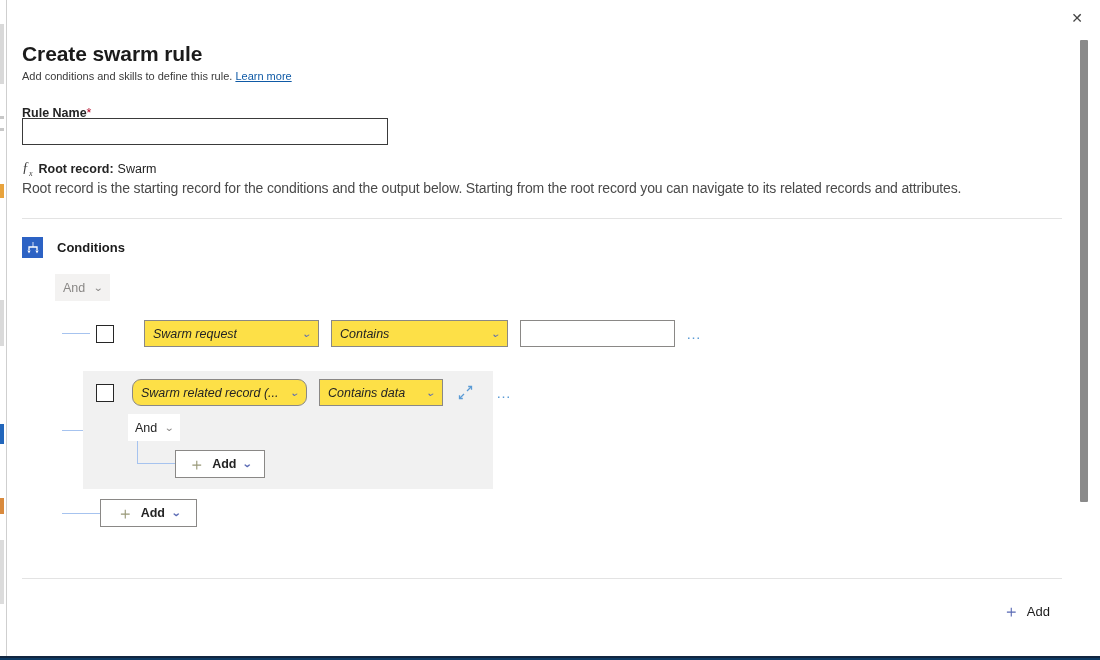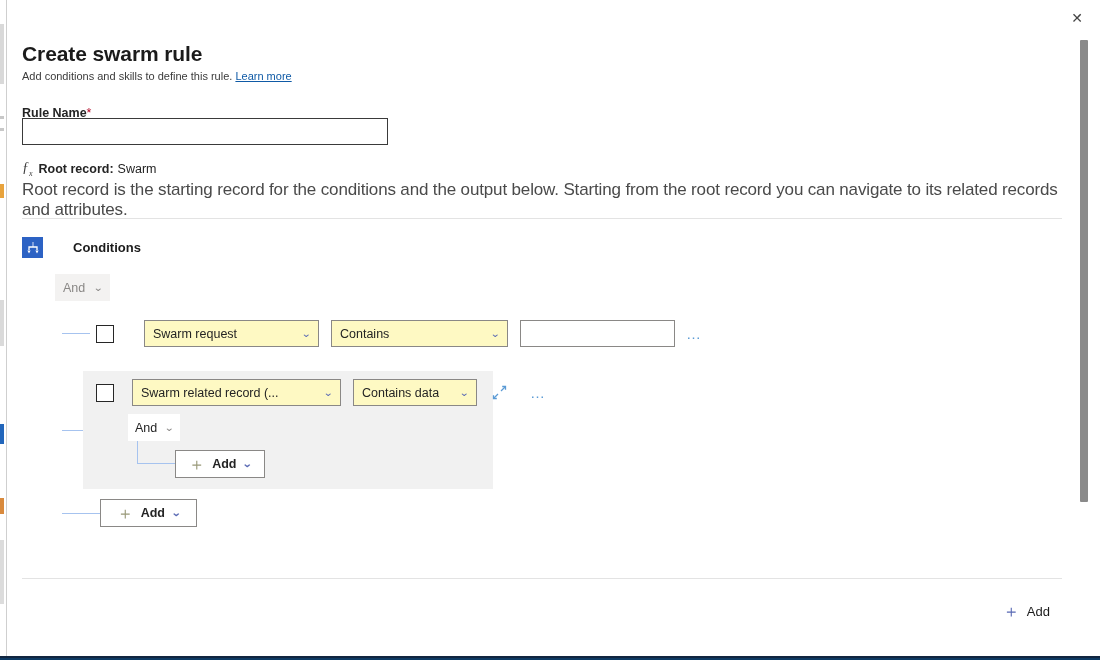--- a/index.html
+++ b/index.html
@@ -142,41 +142,41 @@
     font-size: 14px;
     line-height: 1;
     padding-right: 2px;
   }
   .root-label { font-weight: bold; }
   .root-value { font-weight: normal; }
 
   .root-desc {
     position: absolute;
     left: 22px; top: 180px;
-    font-size: 17px;
+    font-size: 14px;
     color: #4a4a4a;
     letter-spacing: -0.15px;
   }
 
   .divider {
     position: absolute;
     left: 22px;
     width: 1040px;
     height: 1px;
     background: #e3e3e3;
   }
   #divider-1 { top: 218px; }
   #divider-2 { top: 578px; }
 
   
   .section-head {
     position: absolute;
     display: flex;
     align-items: flex-start;
-    gap: 30px;
+    gap: 14px;
   }
   #conditions-head { left: 22px; top: 237px; }
   #skills-head { left: 22px; top: 592px; }
 
   .sq-icon {
     width: 21px; height: 21px;
     background: #2c62c4;
     display: flex;
     align-items: center;
     justify-content: center;
@@ -251,31 +251,32 @@
     background: #fff;
     box-sizing: border-box;
     cursor: pointer;
     flex: 0 0 auto;
   }
 
   
   .combo {
     height: 27px;
     border: 1px solid #8a8886;
-    background: #fef9c3;
+    background: #fde047;
     box-sizing: border-box;
     display: flex;
     align-items: center;
     justify-content: space-between;
     padding: 0 8px;
     font-size: 12.5px;
     color: #242424;
     cursor: pointer;
     white-space: nowrap;
     overflow: hidden;
+    font-style: italic;
   }
   .combo .chev { color: #5b6bb5; }
   .combo-text { overflow: hidden; text-overflow: clip; }
 
   
   #condition-row-1 {
     position: absolute;
     left: 96px; top: 320px;
     display: flex;
     align-items: center;
@@ -312,21 +313,21 @@
     width: 410px;
     height: 118px;
     background: #f1f1f1;
   }
   #nested-row {
     position: absolute;
     left: 96px; top: 379px;
     display: flex;
     align-items: center;
   }
-  #cond2-attribute { width: 209px; margin-left: 18px; }
+  #cond2-attribute { width: 175px; margin-left: 18px; border-radius: 9px; }
   #cond2-operator  { width: 124px; margin-left: 12px; }
   .collapse-icon {
     width: 24px; height: 24px;
     display: flex; align-items: center; justify-content: center;
     margin-left: 10px;
     cursor: pointer;
   }
   #nested-ellipsis { margin-left: 14px; }
 
   #nested-operator {

